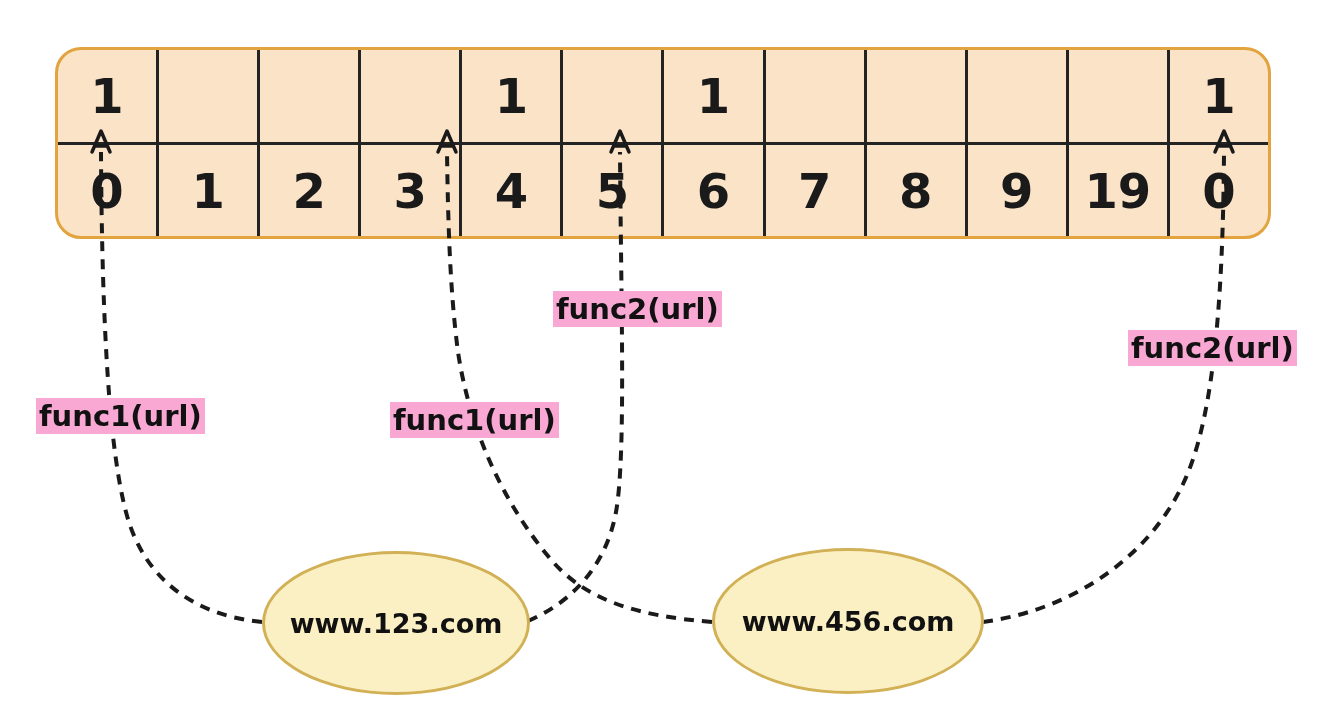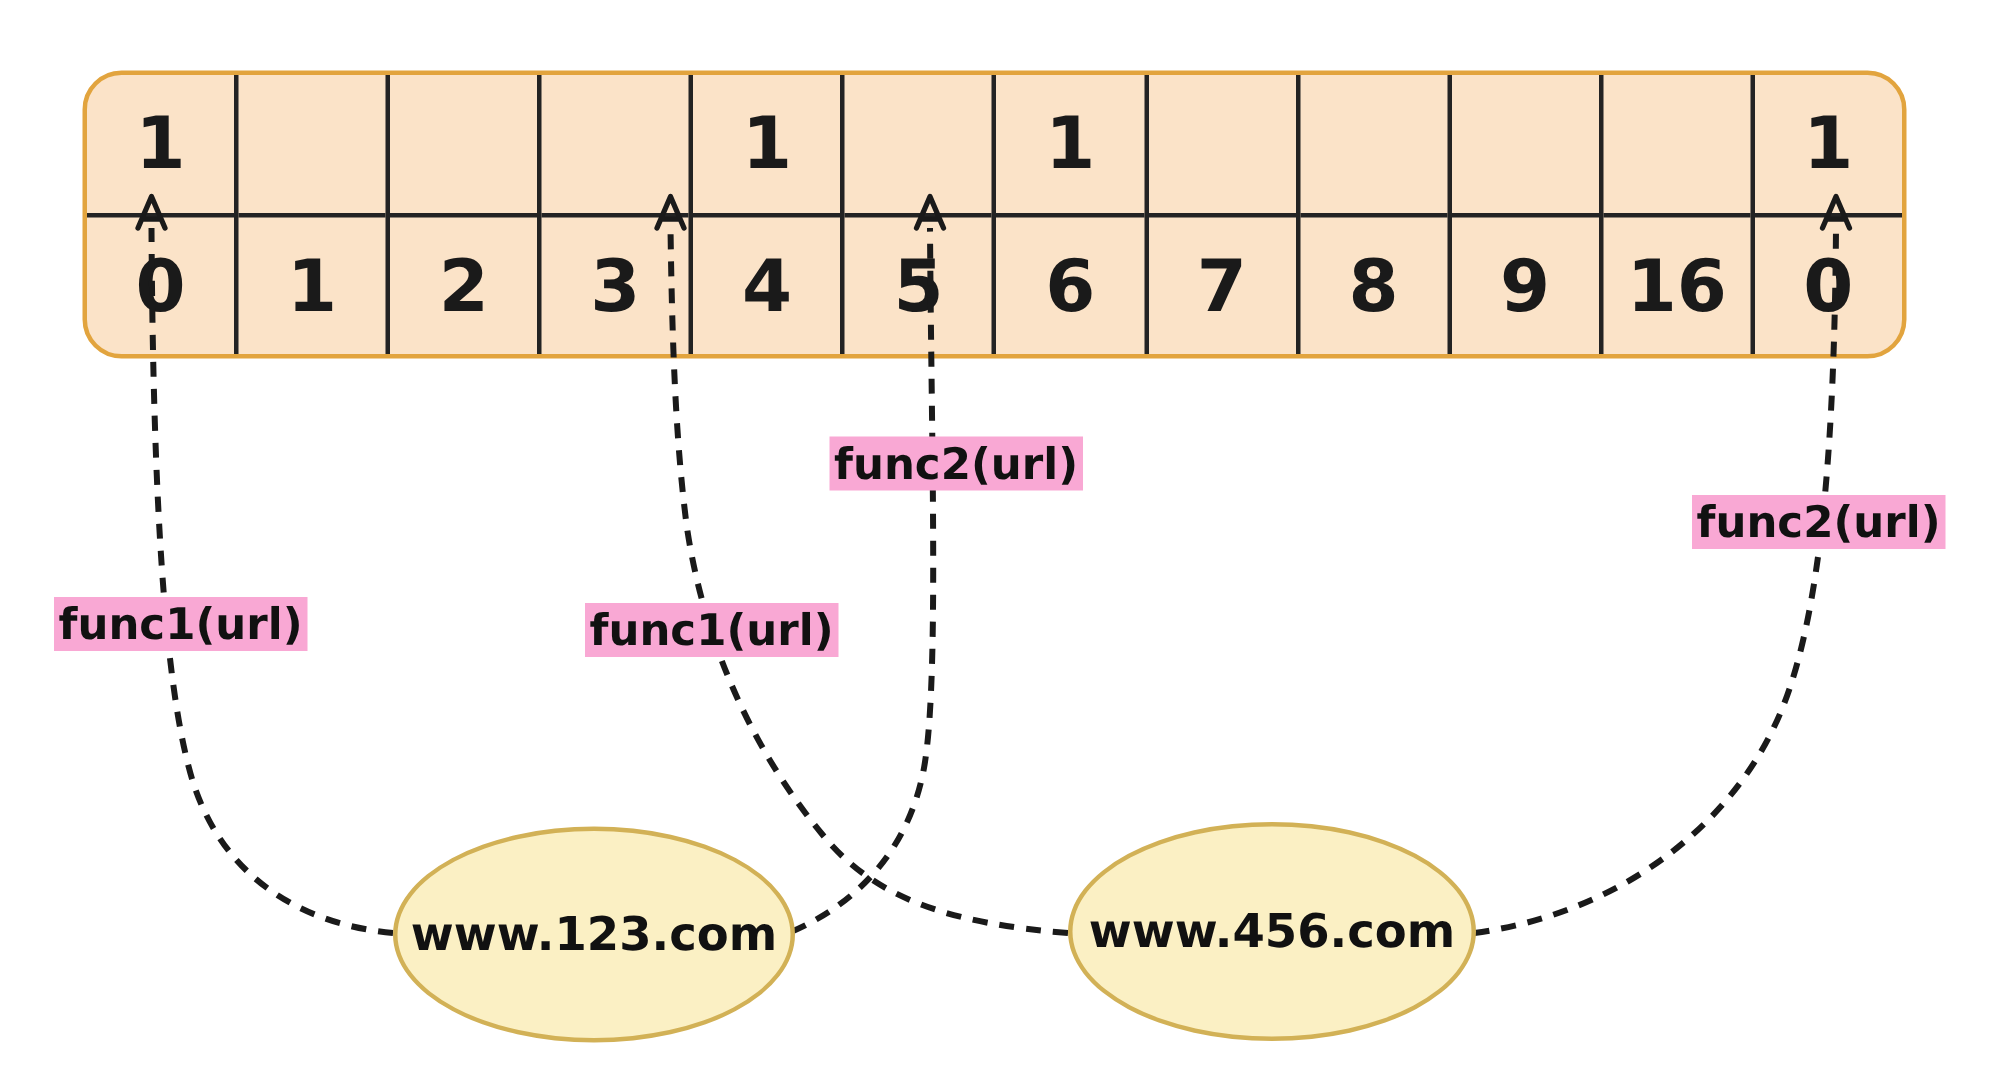--- a/index.html
+++ b/index.html
@@ -42,21 +42,21 @@
     font-size: 29px; font-weight: 700; color: #111111;
     white-space: nowrap;
   }
 
   
   .url-ellipse {
     position: absolute; z-index: 3;
     background: #FBF0C4; border: 3px solid #D2B156; border-radius: 50%;
     display: flex; align-items: center; justify-content: center;
   }
-  .url-ellipse span { font-size: 31px; font-weight: 700; color: #111111; white-space: nowrap; }
+  .url-ellipse span { font-size: 27px; font-weight: 700; color: #111111; white-space: nowrap; }
 </style>
 </head>
 <body>
 
 <div class="stage">
 
   <div class="bit-box">
     <div class="cell">
       <div class="bit">1</div>
       <div class="idx">0</div>
@@ -92,21 +92,21 @@
     <div class="cell">
       <div class="bit"></div>
       <div class="idx">8</div>
     </div>
     <div class="cell">
       <div class="bit"></div>
       <div class="idx">9</div>
     </div>
     <div class="cell">
       <div class="bit"></div>
-      <div class="idx">16</div>
+      <div class="idx">19</div>
     </div>
     <div class="cell">
       <div class="bit">1</div>
       <div class="idx">0</div>
     </div>
   </div>
 
   <svg class="overlay" width="1328" height="718" viewBox="0 0 1328 718">
 
     <path class="dash" d="M 262 622 C 198 616 144 582 126 512 C 110 452 102 335 101 152"></path>

